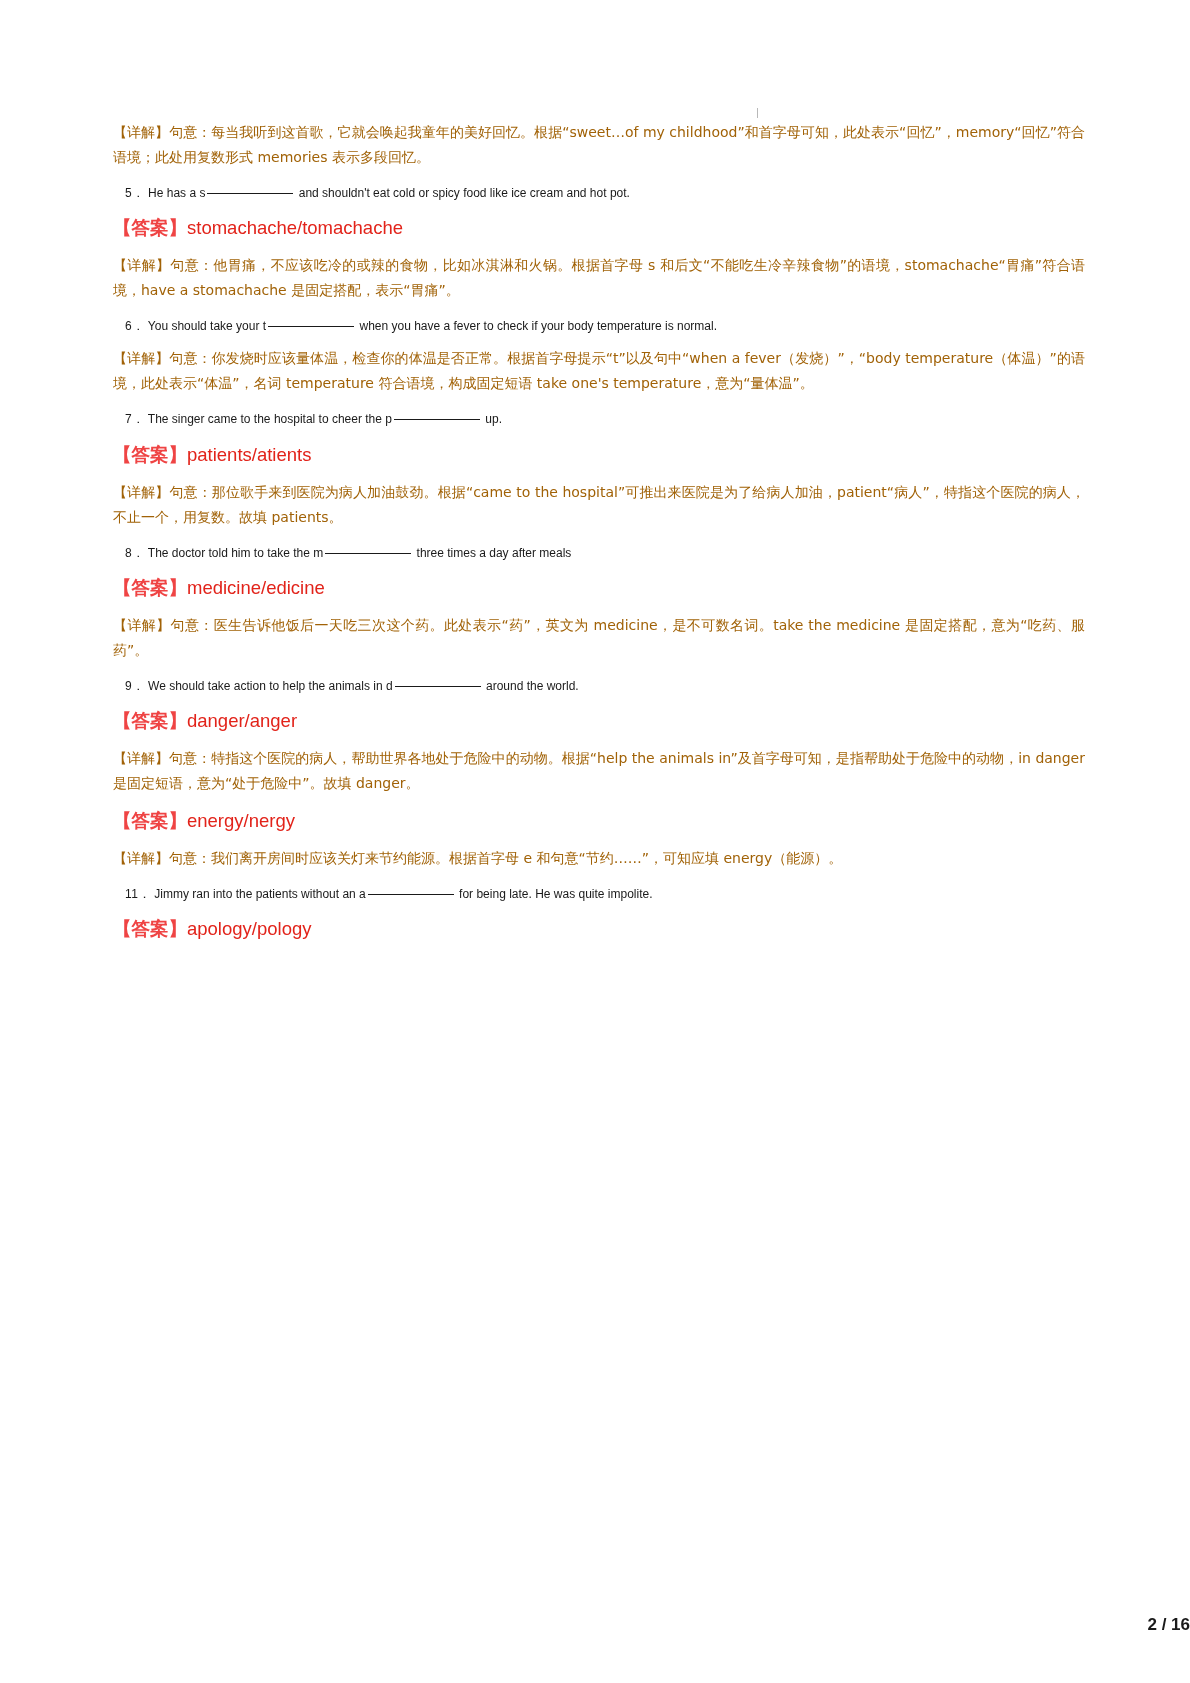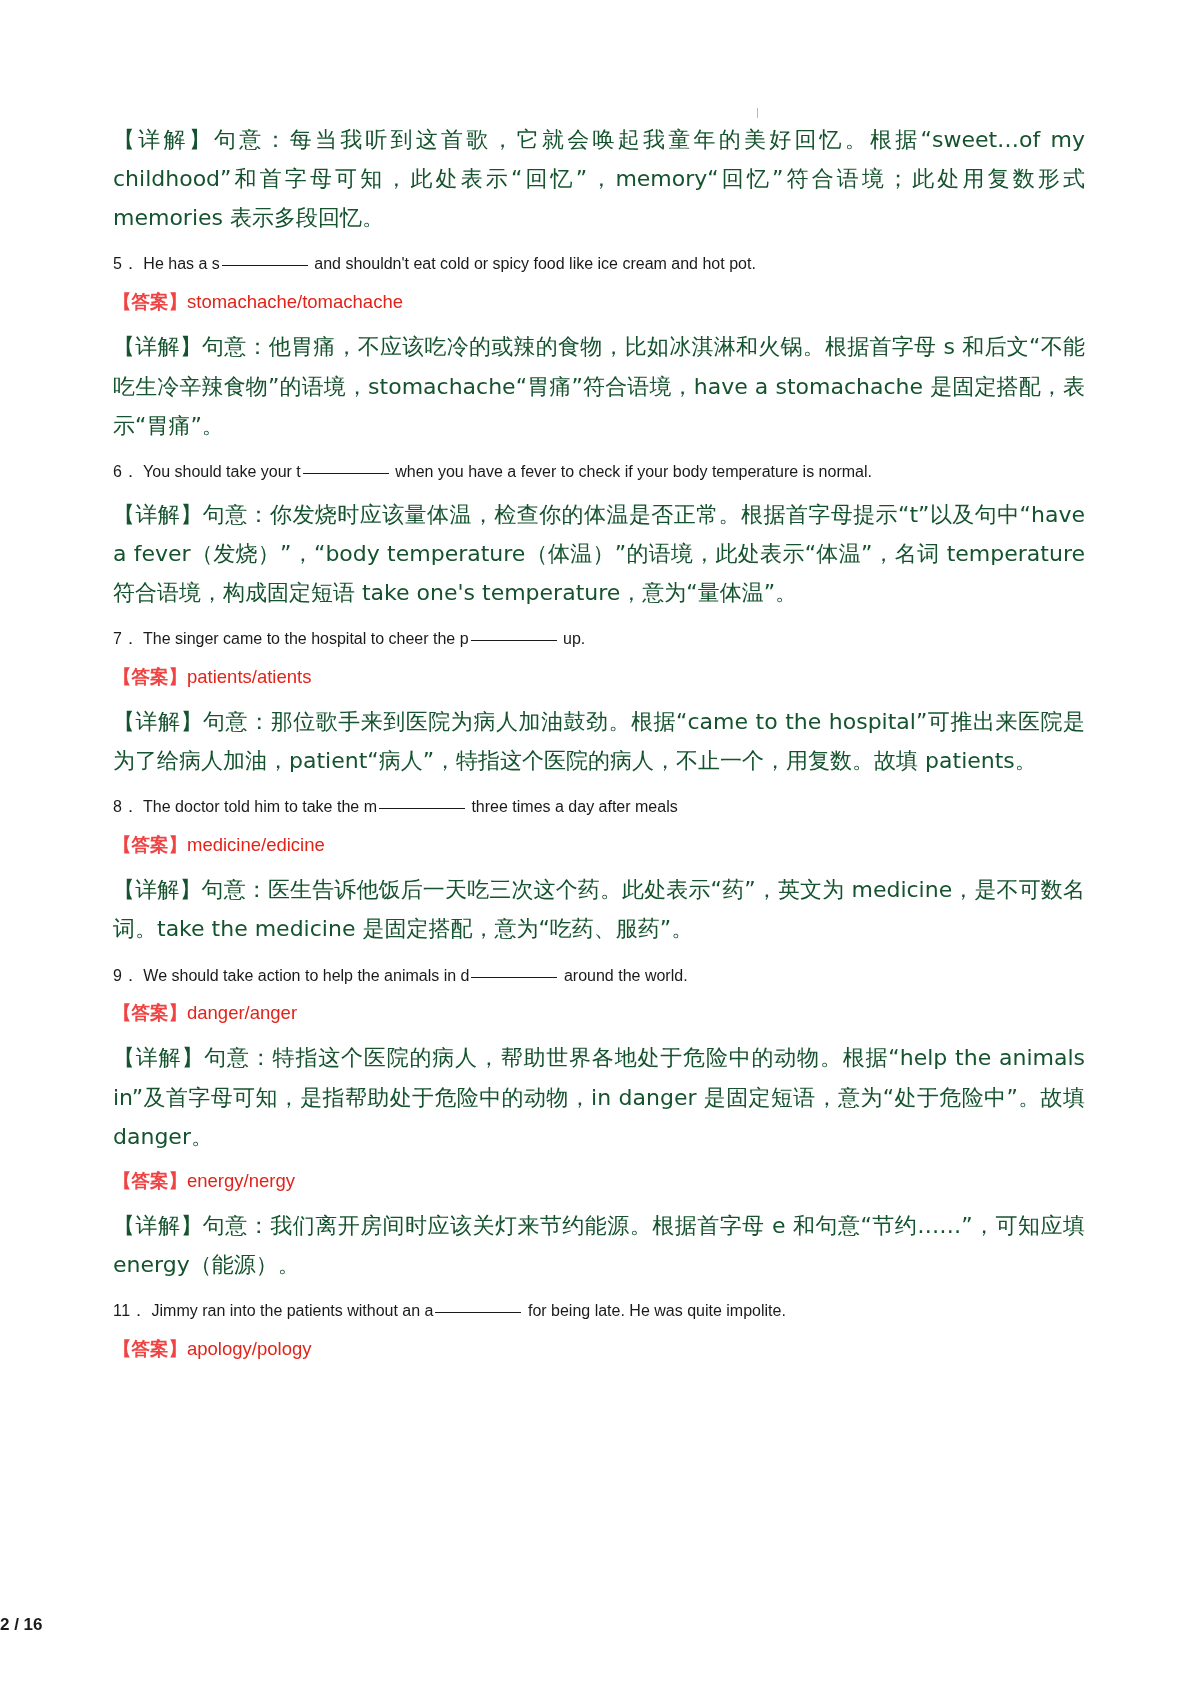--- a/index.html
+++ b/index.html
@@ -26,24 +26,24 @@
     top: 108px;
     left: 757px;
     width: 1px;
     height: 10px;
     background: #b8b8b8;
   }
   .block {
     margin: 0 0 6px 0;
   }
   .line-q {
-    font-size: 16px;
+    font-size: 12px;
     line-height: 1.62;
     color: #1a1a1a;
-    margin: 14px 0 10px 0;
+    margin: 14px 0 10px 12px;
     padding-left: 8px;
   }
   .line-q .num {
     letter-spacing: 0.5px;
   }
   .blank {
     display: inline-block;
     border-bottom: 1.6px solid #1a1a1a;
     width: 86px;
     vertical-align: baseline;
@@ -57,36 +57,36 @@
     line-height: 1.62;
     color: #e2231a;
     margin: 10px 0 10px 0;
     padding-left: 8px;
   }
   .tag {
     color: #ef4444;
     font-weight: 700;
   }
   .line-exp {
-    font-size: 22px;
+    font-size: 14px;
     line-height: 1.78;
-    color: #14532d;
+    color: #a16207;
     margin: 10px 0 10px 0;
     padding-left: 8px;
     text-align: justify;
   }
   .cn {
     font-family: "DejaVu Sans", "Liberation Sans", sans-serif;
   }
   .footer {
     position: absolute;
     bottom: 48px;
     left: 0;
     width: 1190px;
-    text-align: left;
+    text-align: right;
     font-size: 17px;
     font-weight: 700;
     color: #1a1a1a;
   }
 </style>
 </head>
 <body>
 
 <div class="page">
 
@@ -107,21 +107,21 @@
     </p>
     <p class="line-exp cn">【详解】句意：他胃痛，不应该吃冷的或辣的食物，比如冰淇淋和火锅。根据首字母 s 和后文“不能吃生冷辛辣食物”的语境，stomachache“胃痛”符合语境，have a stomachache 是固定搭配，表示“胃痛”。</p>
   </div>
 
   <div class="block">
     <p class="line-q">
       <span class="num">6．</span>
       <span>You should take your t</span><span class="blank"></span>
       <span>when you have a fever to check if your body temperature is normal.</span>
     </p>
-    <p class="line-exp cn">【详解】句意：你发烧时应该量体温，检查你的体温是否正常。根据首字母提示“t”以及句中“have a fever（发烧）”，“body temperature（体温）”的语境，此处表示“体温”，名词 temperature 符合语境，构成固定短语 take one's temperature，意为“量体温”。</p>
+    <p class="line-exp cn">【详解】句意：你发烧时应该量体温，检查你的体温是否正常。根据首字母提示“t”以及句中“when a fever（发烧）”，“body temperature（体温）”的语境，此处表示“体温”，名词 temperature 符合语境，构成固定短语 take one's temperature，意为“量体温”。</p>
   </div>
 
   <div class="block">
     <p class="line-q">
       <span class="num">7．</span>
       <span>The singer came to the hospital to cheer the p</span><span class="blank"></span>
       <span>up.</span>
     </p>
     <p class="line-ans">
       <span class="tag cn">【答案】</span><span>patients/atients</span>

